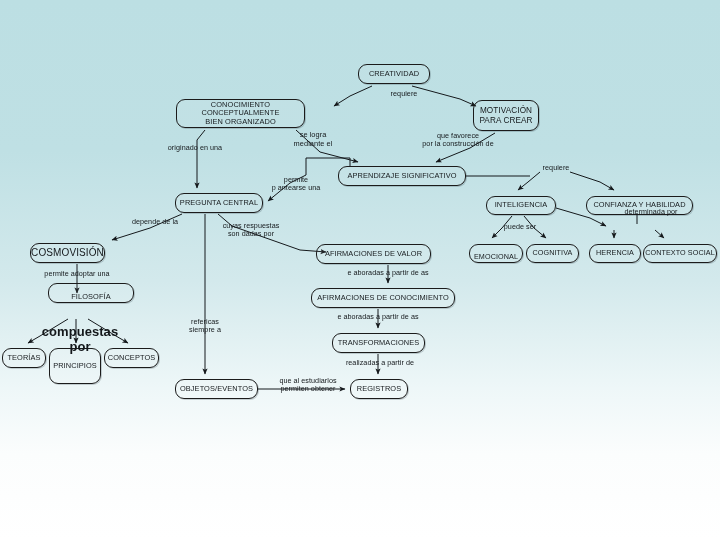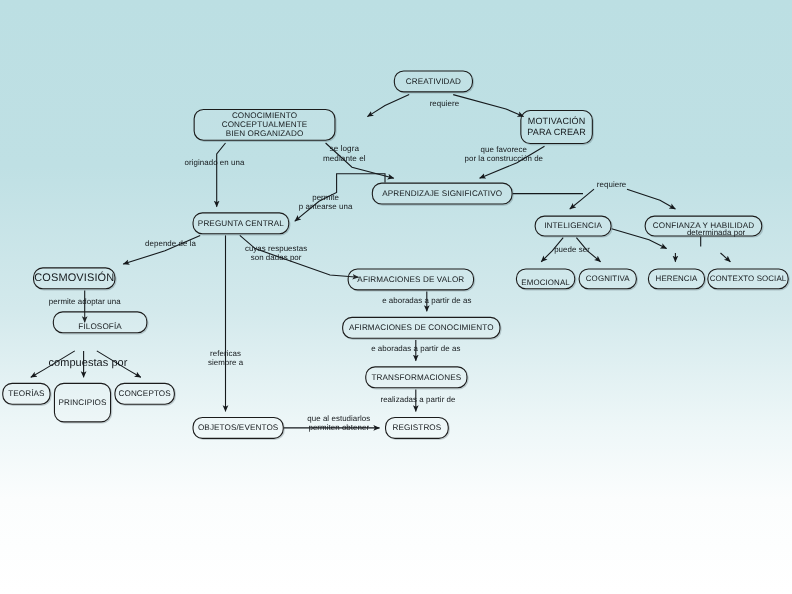--- a/index.html
+++ b/index.html
@@ -179,21 +179,21 @@
         <div class="lbl" style="left: 140px; top: 144px; width: 110px; font-size: 7.2px;">originado en una</div>
         <div class="lbl" style="left: 278px; top: 131px; width: 70px; font-size: 7.4px;">se logra<br>mediante el</div>
         <div class="lbl" style="left: 398px; top: 132px; width: 120px; font-size: 7.2px;">que favorece<br>por la construcción de</div>
         <div class="lbl" style="left: 256px; top: 176px; width: 80px; font-size: 7.2px;">permite<br>p antearse una</div>
         <div class="lbl" style="left: 531px; top: 164px; width: 50px; font-size: 7.2px;">requiere</div>
         <div class="lbl" style="left: 490px; top: 223px; width: 60px; font-size: 7.2px;">puede ser</div>
         <div class="lbl" style="left: 606px; top: 208px; width: 90px; font-size: 7.2px;">determinada por</div>
         <div class="lbl" style="left: 115px; top: 218px; width: 80px; font-size: 7.2px;">depende de la</div>
         <div class="lbl" style="left: 205px; top: 222px; width: 92px; font-size: 7.2px;">cuyas respuestas<br>son dadas por</div>
         <div class="lbl" style="left: 22px; top: 270px; width: 110px; font-size: 7.2px;">permite adoptar una</div>
-        <div class="lbl" style="left: 35px; top: 325px; width: 90px; font-size: 10px;">compuestas por</div>
+        <div class="lbl" style="left: 35px; top: 325px; width: 90px; font-size: 13px; font-weight: bold;">compuestas por</div>
         <div class="lbl" style="left: 175px; top: 318px; width: 60px; font-size: 7.2px;">refericas<br>siempre a</div>
         <div class="lbl" style="left: 318px; top: 269px; width: 140px; font-size: 7.2px;">e aboradas a partir de  as</div>
         <div class="lbl" style="left: 308px; top: 313px; width: 140px; font-size: 7.2px;">e aboradas a partir de  as</div>
         <div class="lbl" style="left: 325px; top: 359px; width: 110px; font-size: 7.2px;">realizadas a partir de</div>
         <div class="lbl" style="left: 265px; top: 377px; width: 86px; font-size: 7.2px;">que al estudiarlos<br>permiten obtener</div>
       </div>
   </div>
 </div>
 
 </body></html>

